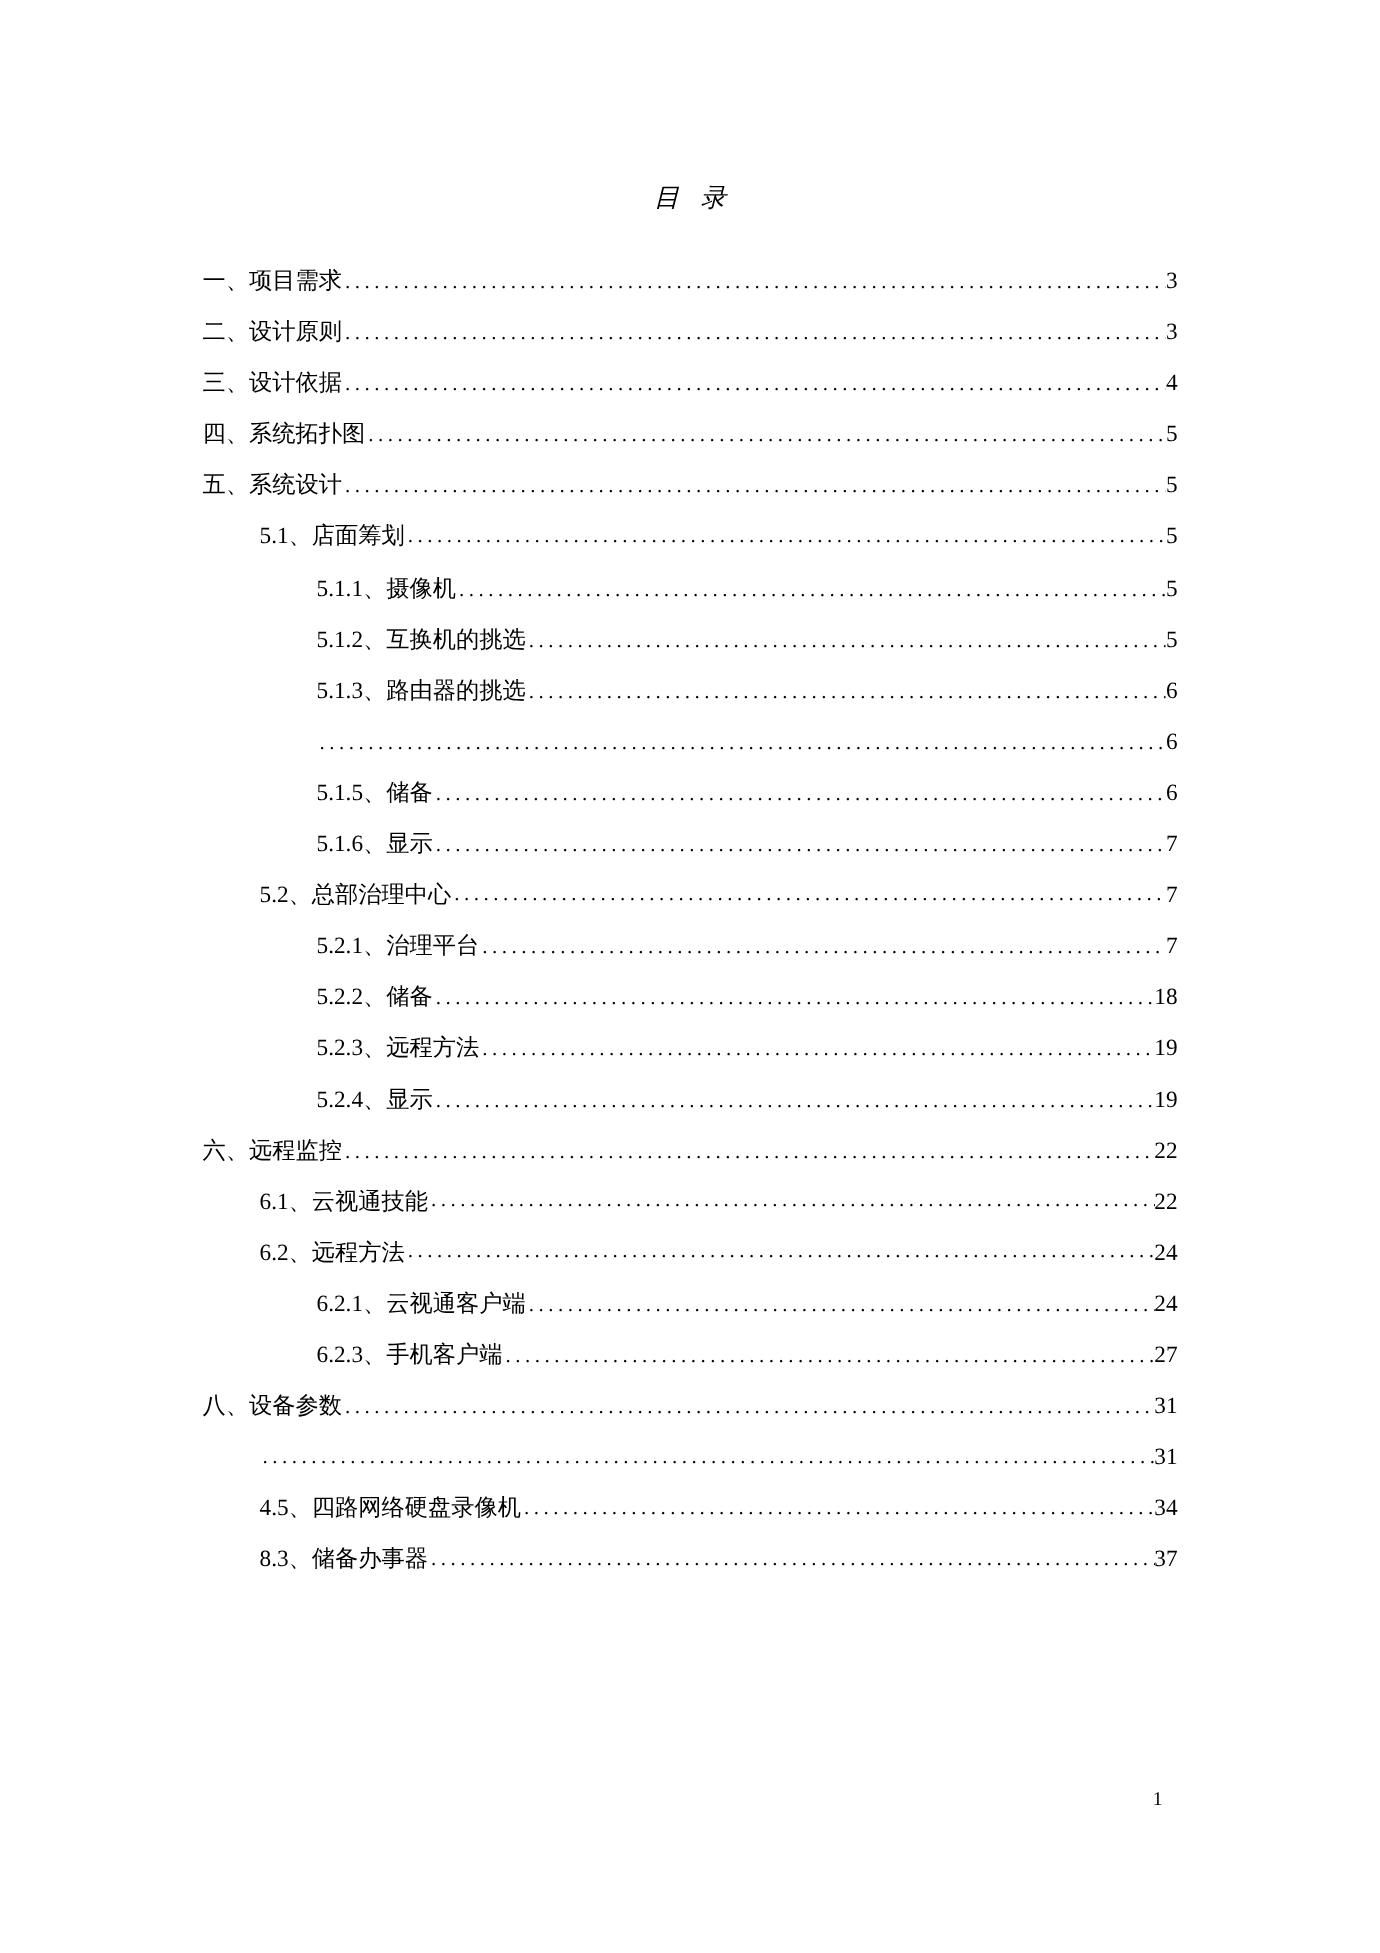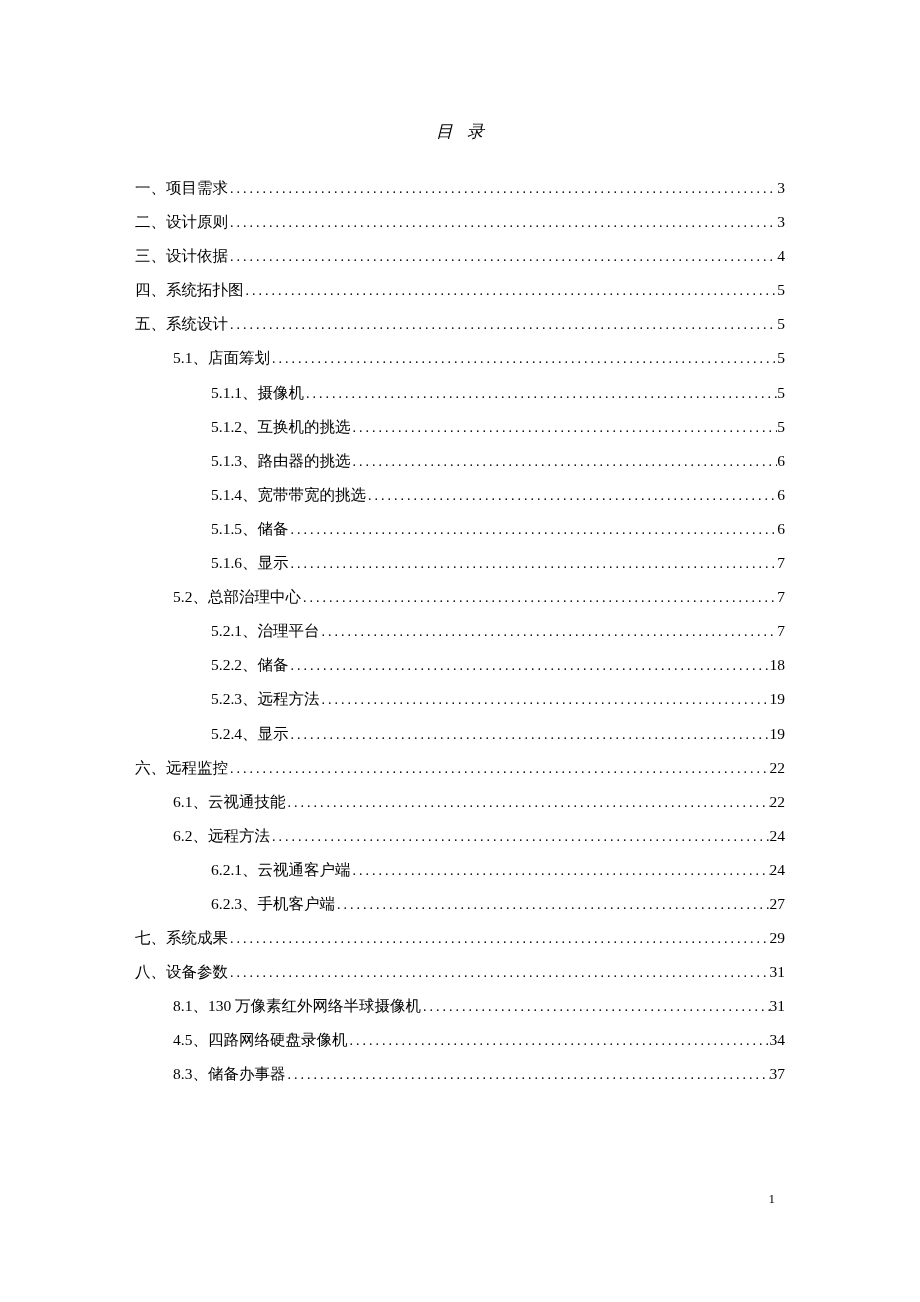--- a/index.html
+++ b/index.html
@@ -34,21 +34,21 @@
     .toc-dots {
       flex: 1;
       overflow: hidden;
       letter-spacing: 3px;
       padding: 0 2px;
       font-size: 14px;
     }
     .toc-dots::before { content: "........................................................................................................................."; }
     .toc-page { flex-shrink: 0; }
     .lvl-0 { padding-left: 0; }
-    .lvl-1 { padding-left: 38px; }
+    .lvl-1 { padding-left: 38px; align-items: center; }
     .lvl-2 { padding-left: 76px; }
     .page-number {
       position: absolute;
       bottom: 95px;
       right: 145px;
       font-size: 13px;
       font-family: "Times New Roman", serif;
     }
   </style>
 </head>
@@ -96,21 +96,20 @@
         <span class="toc-label">5.1.2、互换机的挑选</span>
         <span class="toc-dots"></span>
         <span class="toc-page">5</span>
       </div>
       <div class="toc-entry lvl-2">
         <span class="toc-label">5.1.3、路由器的挑选</span>
         <span class="toc-dots"></span>
         <span class="toc-page">6</span>
       </div>
       <div class="toc-entry lvl-2">
-        <span class="toc-label">5.1.4、宽带带宽的挑选</span>
         <span class="toc-dots"></span>
         <span class="toc-page">6</span>
       </div>
       <div class="toc-entry lvl-2">
         <span class="toc-label">5.1.5、储备</span>
         <span class="toc-dots"></span>
         <span class="toc-page">6</span>
       </div>
       <div class="toc-entry lvl-2">
         <span class="toc-label">5.1.6、显示</span>
@@ -161,31 +160,25 @@
         <span class="toc-label">6.2.1、云视通客户端</span>
         <span class="toc-dots"></span>
         <span class="toc-page">24</span>
       </div>
       <div class="toc-entry lvl-2">
         <span class="toc-label">6.2.3、手机客户端</span>
         <span class="toc-dots"></span>
         <span class="toc-page">27</span>
       </div>
       <div class="toc-entry lvl-0">
-        <span class="toc-label">七、系统成果</span>
-        <span class="toc-dots"></span>
-        <span class="toc-page">29</span>
-      </div>
-      <div class="toc-entry lvl-0">
         <span class="toc-label">八、设备参数</span>
         <span class="toc-dots"></span>
         <span class="toc-page">31</span>
       </div>
       <div class="toc-entry lvl-1">
-        <span class="toc-label">8.1、130 万像素红外网络半球摄像机 </span>
         <span class="toc-dots"></span>
         <span class="toc-page">31</span>
       </div>
       <div class="toc-entry lvl-1">
         <span class="toc-label">4.5、四路网络硬盘录像机</span>
         <span class="toc-dots"></span>
         <span class="toc-page">34</span>
       </div>
       <div class="toc-entry lvl-1">
         <span class="toc-label">8.3、储备办事器</span>

